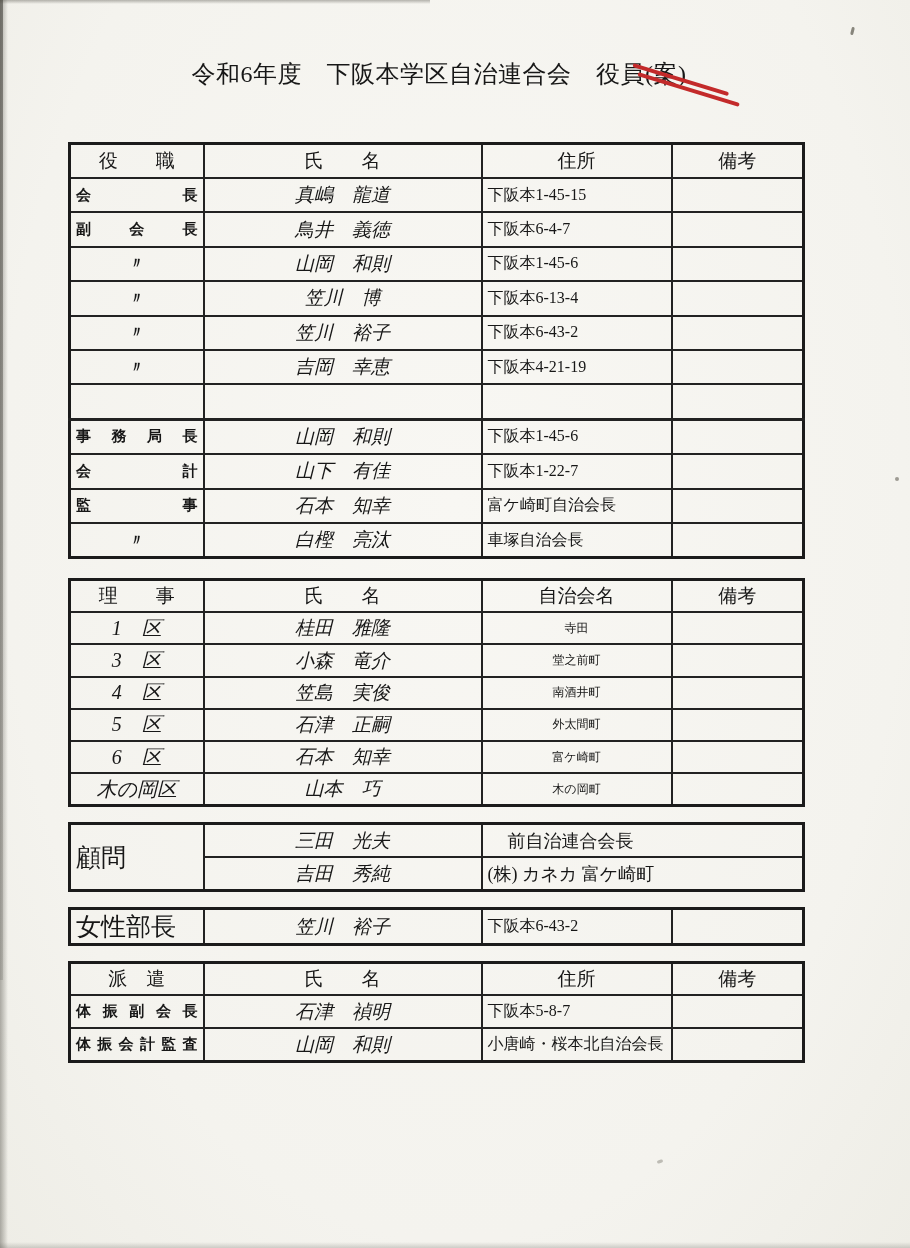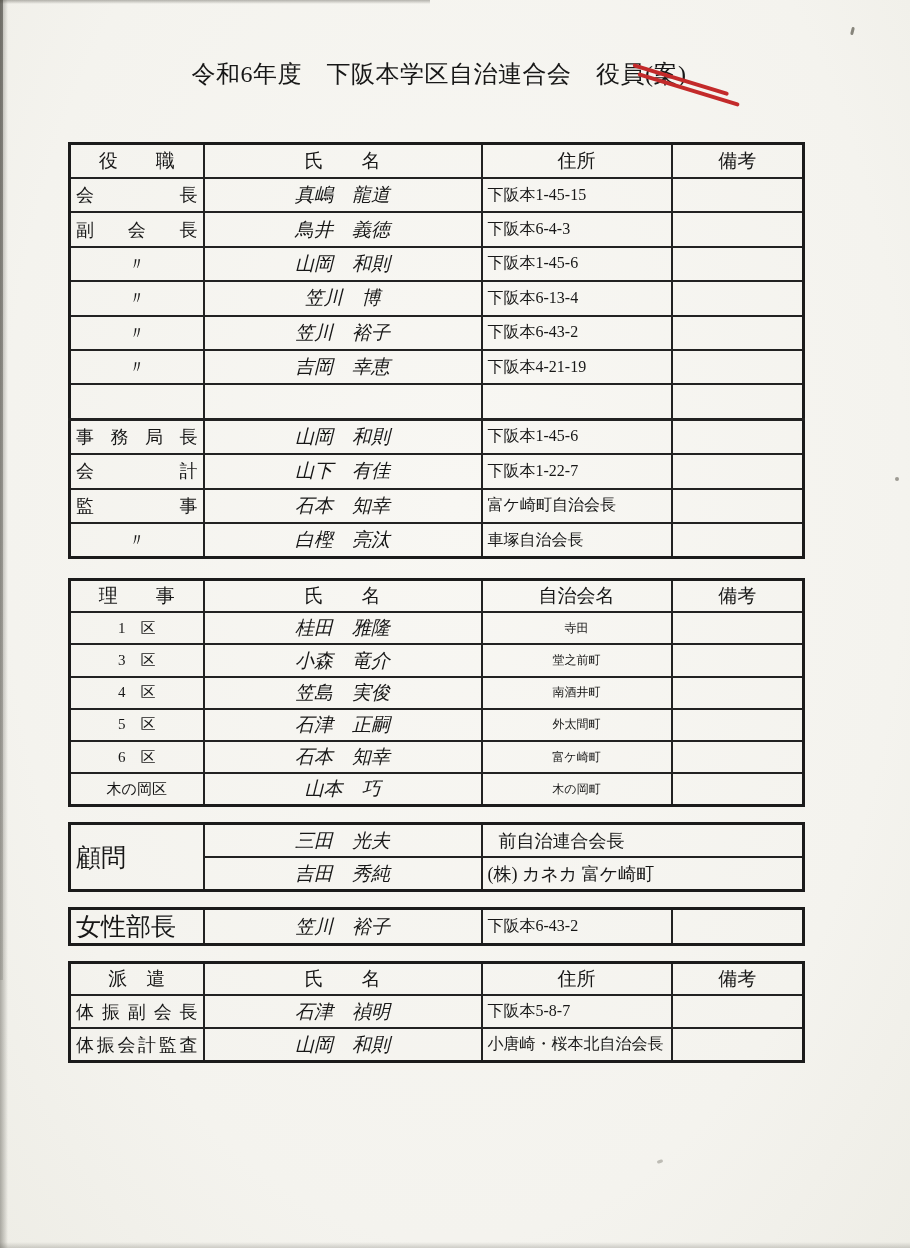--- a/index.html
+++ b/index.html
@@ -59,31 +59,31 @@
 
   .t1{margin-top:52px;}
   .t1 th{height:32px;}
   .t1 td{height:32.4px;}
   .t1 tbody tr:nth-child(8) td{border-top-width:3px;}  
   .t2{margin-top:19px;}
   .t2 th{height:30px;}
   .t2 td{height:30.2px;}
   .t3{margin-top:15px;}
   .t3 td{height:31px;}
-  .t3 tr:first-child .c-title{padding-left:16px;}
+  .t3 tr:first-child .c-title{padding-left:25px;}
   .t4{margin-top:15px;}
   .t4 td{height:28px;}
   .t5{margin-top:15px;}
   .t5 th{height:30px;}
   .t5 td{height:31px;}
 
   
-  .c-role{font-size:18px;text-align:justify;text-align-last:justify;padding:0 5px;}
+  .c-role{font-size:15px;text-align:justify;text-align-last:justify;padding:0 5px;font-weight:bold;}
   .c-role.ditto{text-align:center;text-align-last:center;}
-  .c-num{font-size:15px;text-align:center;}
+  .c-num{font-size:20px;text-align:center;font-style:italic;}
   .c-center{font-size:25px;}
   .c-name{font-size:19px;text-align:center;font-style:italic;}
   .c-addr{font-size:16px;text-align:left;padding-left:9px;white-space:nowrap;}
   .c-assoc{font-size:12px;text-align:center;border-radius:6px;}
   .c-title{font-size:18px;text-align:left;padding-left:12px;white-space:nowrap;}
   .c-note{}
 </style>
 </head>
 <body>
 
@@ -119,21 +119,21 @@
       <tbody>
           <tr>
             <td class="c-role">会長</td>
             <td class="c-name">真嶋　龍道</td>
             <td class="c-addr">下阪本1-45-15</td>
             <td class="c-note"></td>
           </tr>
           <tr>
             <td class="c-role">副会長</td>
             <td class="c-name">鳥井　義徳</td>
-            <td class="c-addr">下阪本6-4-3</td>
+            <td class="c-addr">下阪本6-4-7</td>
             <td class="c-note"></td>
           </tr>
           <tr>
             <td class="c-role ditto">〃</td>
             <td class="c-name">山岡　和則</td>
             <td class="c-addr">下阪本1-45-6</td>
             <td class="c-note"></td>
           </tr>
           <tr>
             <td class="c-role ditto">〃</td>

